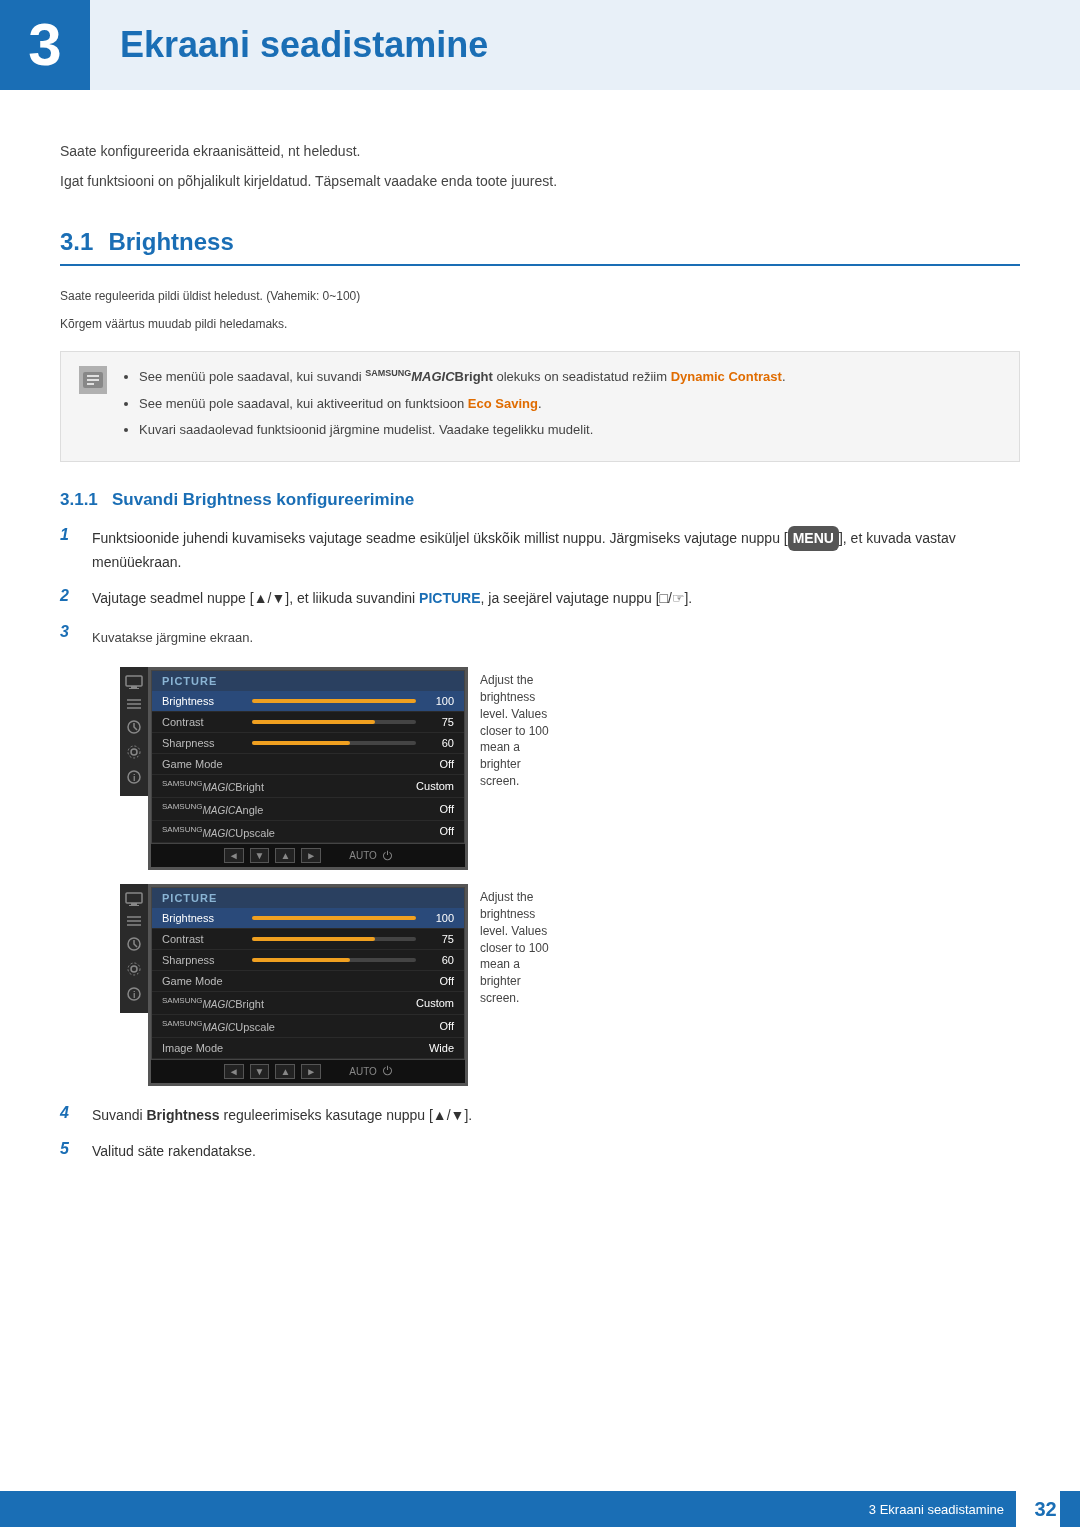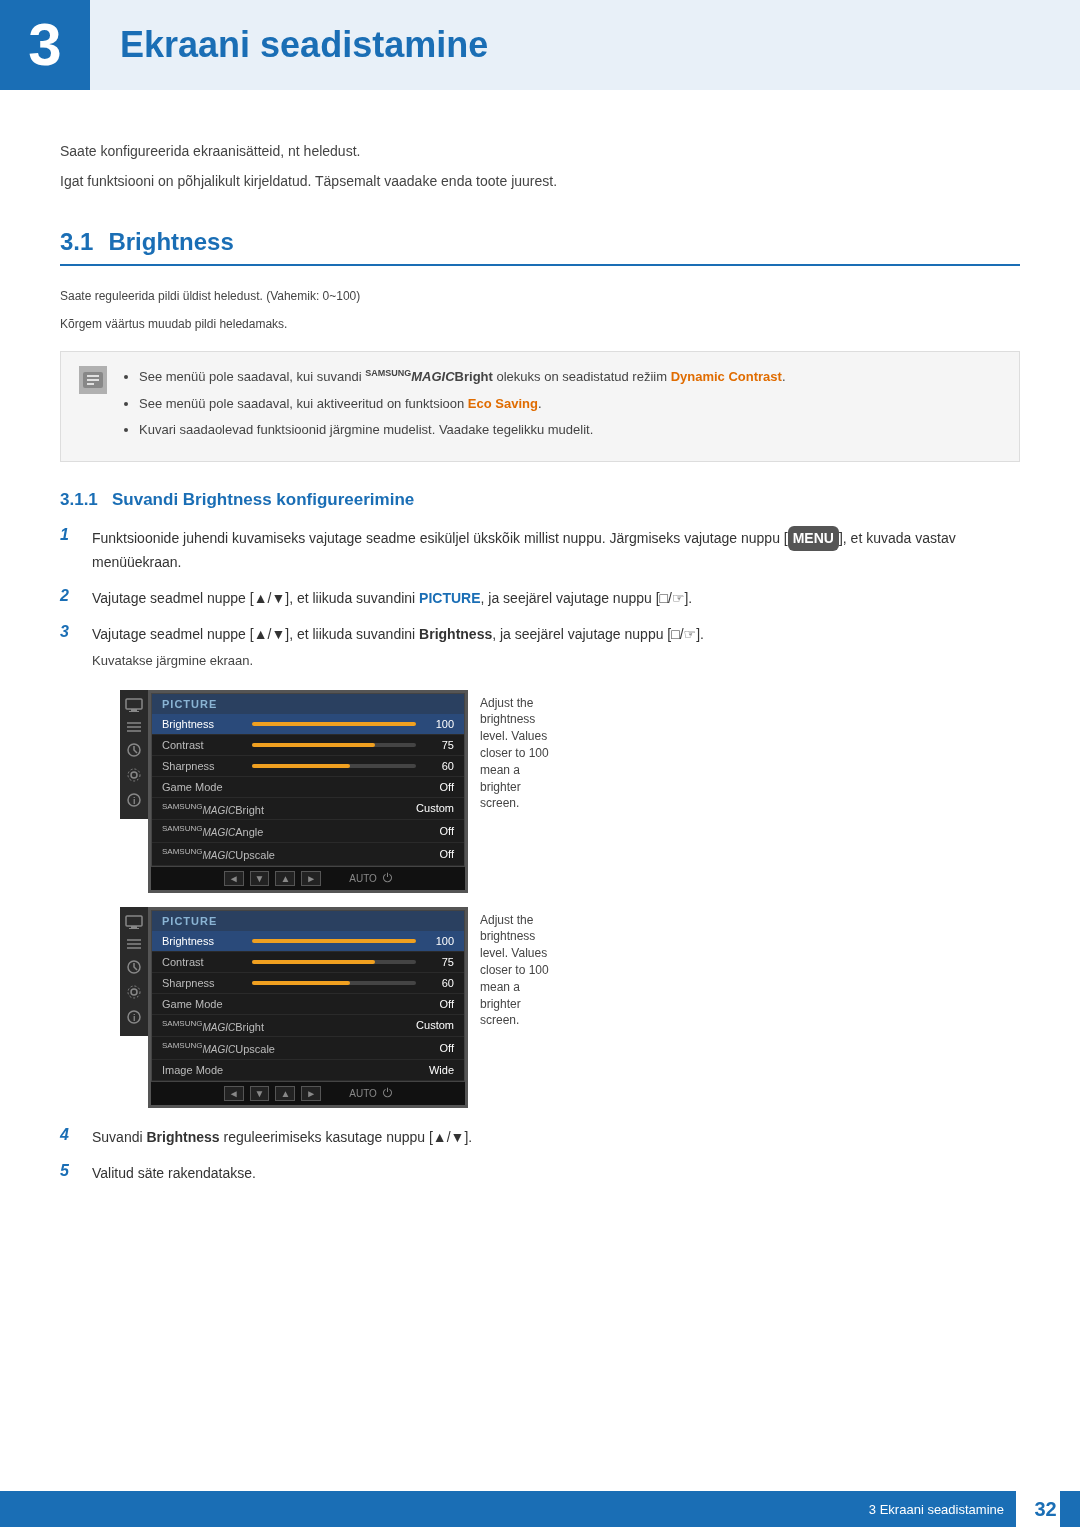--- a/index.html
+++ b/index.html
@@ -412,23 +412,20 @@
     </li>
     <li class="step-item">
       <span class="step-number">2</span>
       <span class="step-text">
         Vajutage seadmel nuppe [▲/▼], et liikuda suvandini <span class="bold-blue">PICTURE</span>, ja seejärel vajutage nuppu [□/☞].
       </span>
     </li>
     <li class="step-item">
       <span class="step-number">3</span>
       <div>
-        <span class="step-text">
-          Vajutage seadmel nuppe [▲/▼], et liikuda suvandini <span class="bold-black">Brightness</span>, ja seejärel vajutage nuppu [□/☞].
-        </span>
         <div class="step-sub-text">Kuvatakse järgmine ekraan.</div>
       </div>
     </li>
   </ol>
 
   <div class="screens-container">
 
     <div class="monitor-wrapper">
       <div class="monitor-left-icons">
         <div class="monitor-icon">

